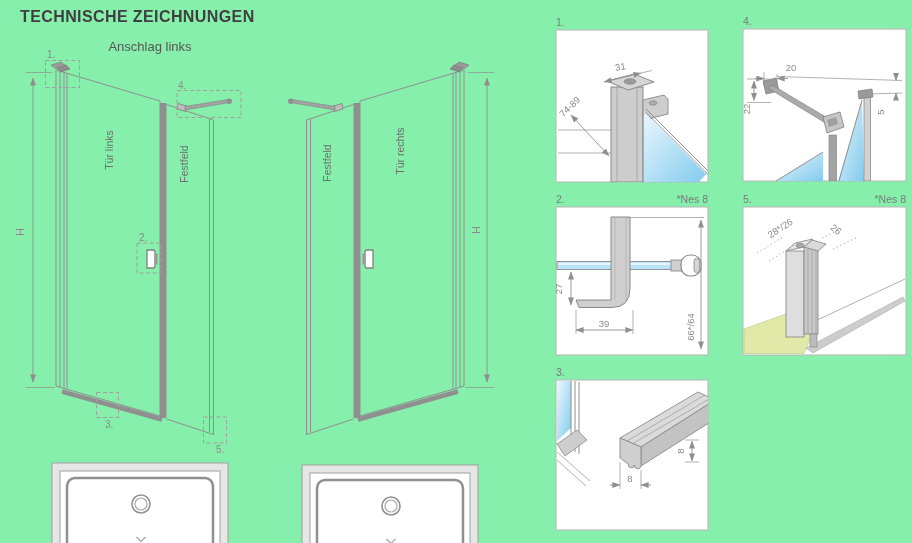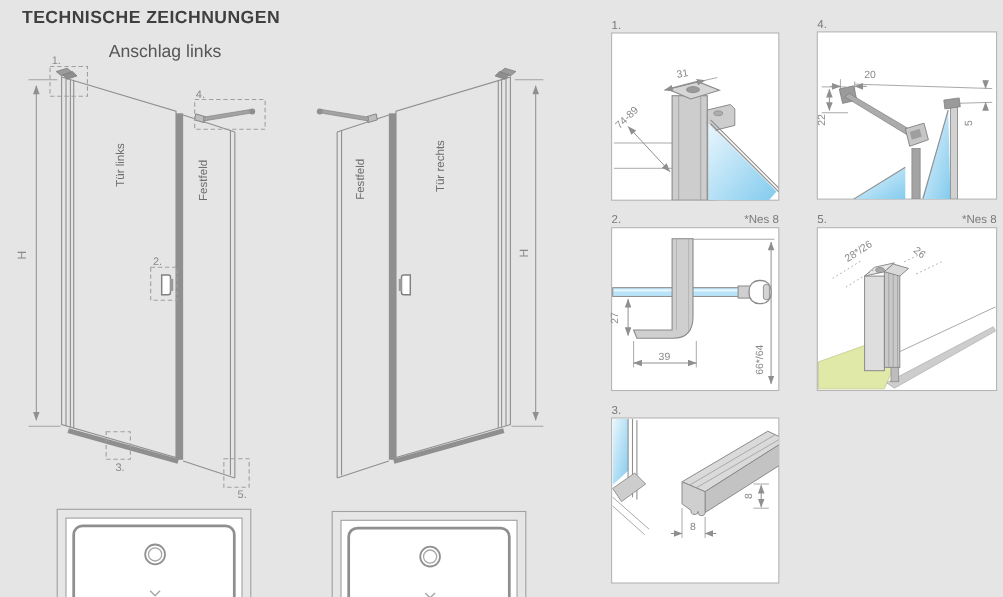--- a/index.html
+++ b/index.html
@@ -1,21 +1,21 @@
 <!DOCTYPE html>
 <html><head>
 <meta charset="utf-8">
 <style>
   html,body{margin:0;padding:0;background:#fff;}
-  .page{position:relative;width:912px;height:543px;background:#e5e5e5;overflow:hidden;
+  .page{position:relative;width:912px;height:543px;background:#86efac;overflow:hidden;
         font-family:"Liberation Sans",sans-serif;}
   .title{position:absolute;left:20px;top:8px;font-size:16px;font-weight:bold;
          color:#3f3f3f;letter-spacing:.4px;}
   .subtitle{position:absolute;top:39px;width:180px;text-align:center;
-            font-size:16px;color:#565656;}
+            font-size:13px;color:#565656;}
   .subtitle.left{left:60px;}
   .subtitle.right{left:298px;}
   svg{position:absolute;left:0;top:0;}
   svg text{font-family:"Liberation Sans",sans-serif;}
   .dim{font-size:9.5px;fill:#8a8a8a;}
   .lab{font-size:10px;fill:#8a8a8a;}
   .dlab{font-size:10.5px;fill:#7a7a7a;}
   .panel{font-size:10.5px;fill:#6e6e6e;}
   .hl{font-size:11px;fill:#8a8a8a;}
   .dl{stroke:#8f8f8f;stroke-width:.9;fill:none;}

